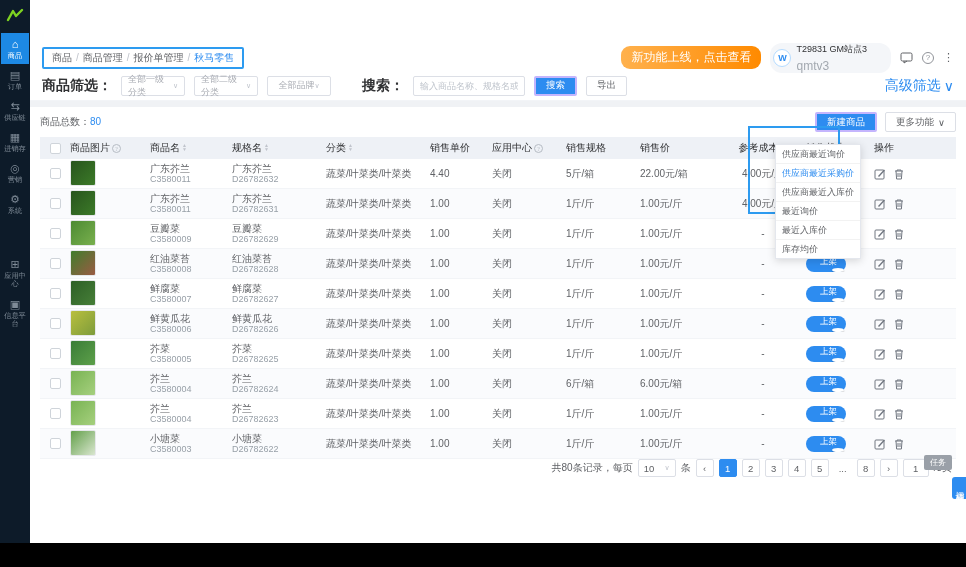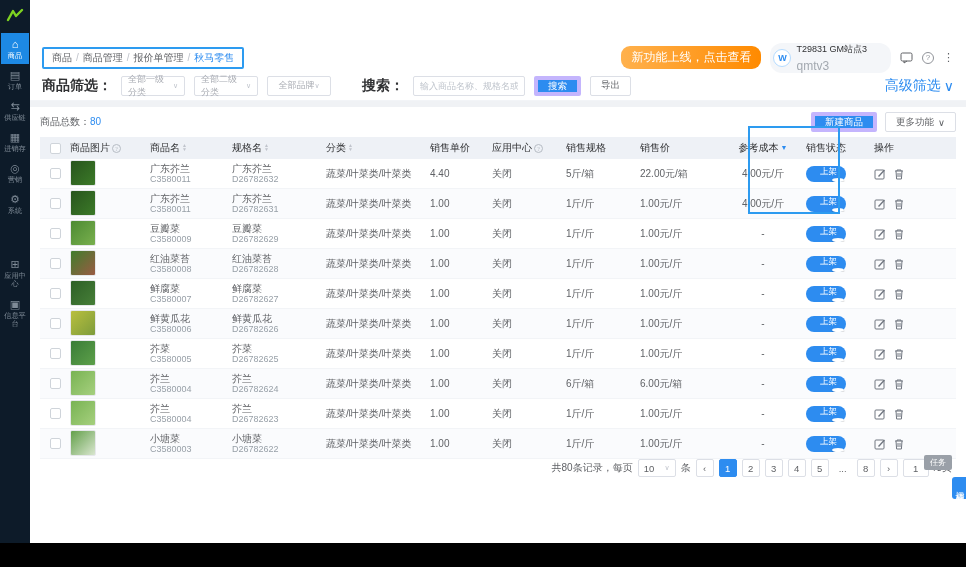--- a/index.html
+++ b/index.html
@@ -34,21 +34,21 @@
   .help-circle { width:12px; height:12px; border:1px solid #909399; border-radius:50%; font-size:8px; color:#909399; display:flex; align-items:center; justify-content:center; }
 
   .filterrow { height:30px; display:flex; align-items:center; padding:0 12px; gap:9px; border-bottom:1px solid #f2f4f7; }
   .flabel { font-size:14px; color:#303133; font-weight:bold; white-space:nowrap; }
   .fselect { width:64px; height:20px; border:1px solid #dcdfe6; border-radius:2px; background:#fff; display:flex; align-items:center; justify-content:center; padding:0 6px; font-size:9px; color:#a8abb2; cursor:pointer; }
   .fselect .chev { color:#c0c4cc; font-size:7px; }
   .slabel { margin-left:22px; }
   .finput { width:112px; height:20px; border:1px solid #dcdfe6; border-radius:2px; font-size:9px; padding:0 6px; color:#606266; outline:none; }
   .finput::placeholder { color:#bfc4cc; }
   .btn { height:20px; border-radius:2px; font-size:9.5px; padding:0 10px; cursor:pointer; }
-  .btn-primary { background:#2d8cf0; border:4px solid #c4b5fd; color:#fff; }
+  .btn-primary { background:#2d8cf0; border:2px solid #c4b5fd; color:#fff; }
   .btn-plain { background:#fff; border:1px solid #dcdfe6; color:#606266; }
   .adv-link { margin-left:auto; color:#2d8cf0; font-size:14px; display:flex; gap:3px; align-items:center; cursor:pointer; }
 
   .gapband { height:6px; background:#f0f2f5; }
   .content { padding:0 10px; }
   .toolbar { height:30px; display:flex; align-items:center; }
   .total { font-size:10px; color:#606266; }
   .total b { color:#2d8cf0; font-weight:normal; }
   .toolbar .btn-primary { margin-left:auto; }
   .btn-more { display:flex; align-items:center; gap:4px; margin-left:8px; }
@@ -579,15 +579,23 @@
           <span class="pbtn ellipsis">...</span>
           <span class="pbtn">8</span>
           <span class="pbtn">›</span>
           <input class="jump-input" value="1" style="">
           <span>/8页</span>
         </div>
     </div>
   </div>
 
   <div class="col-highlight"></div>
+  <div class="cost-menu" id="cost-menu">
+      <div class="mi">供应商最近询价</div>
+      <div class="mi selected">供应商最近采购价</div>
+      <div class="mi">供应商最近入库价</div>
+      <div class="mi">最近询价</div>
+      <div class="mi">最近入库价</div>
+      <div class="mi">库存均价</div>
+    </div>
   <div class="task-badge">任务</div>
   <div class="service-tab">远程服务</div>
 </div>
 
 </body></html>

